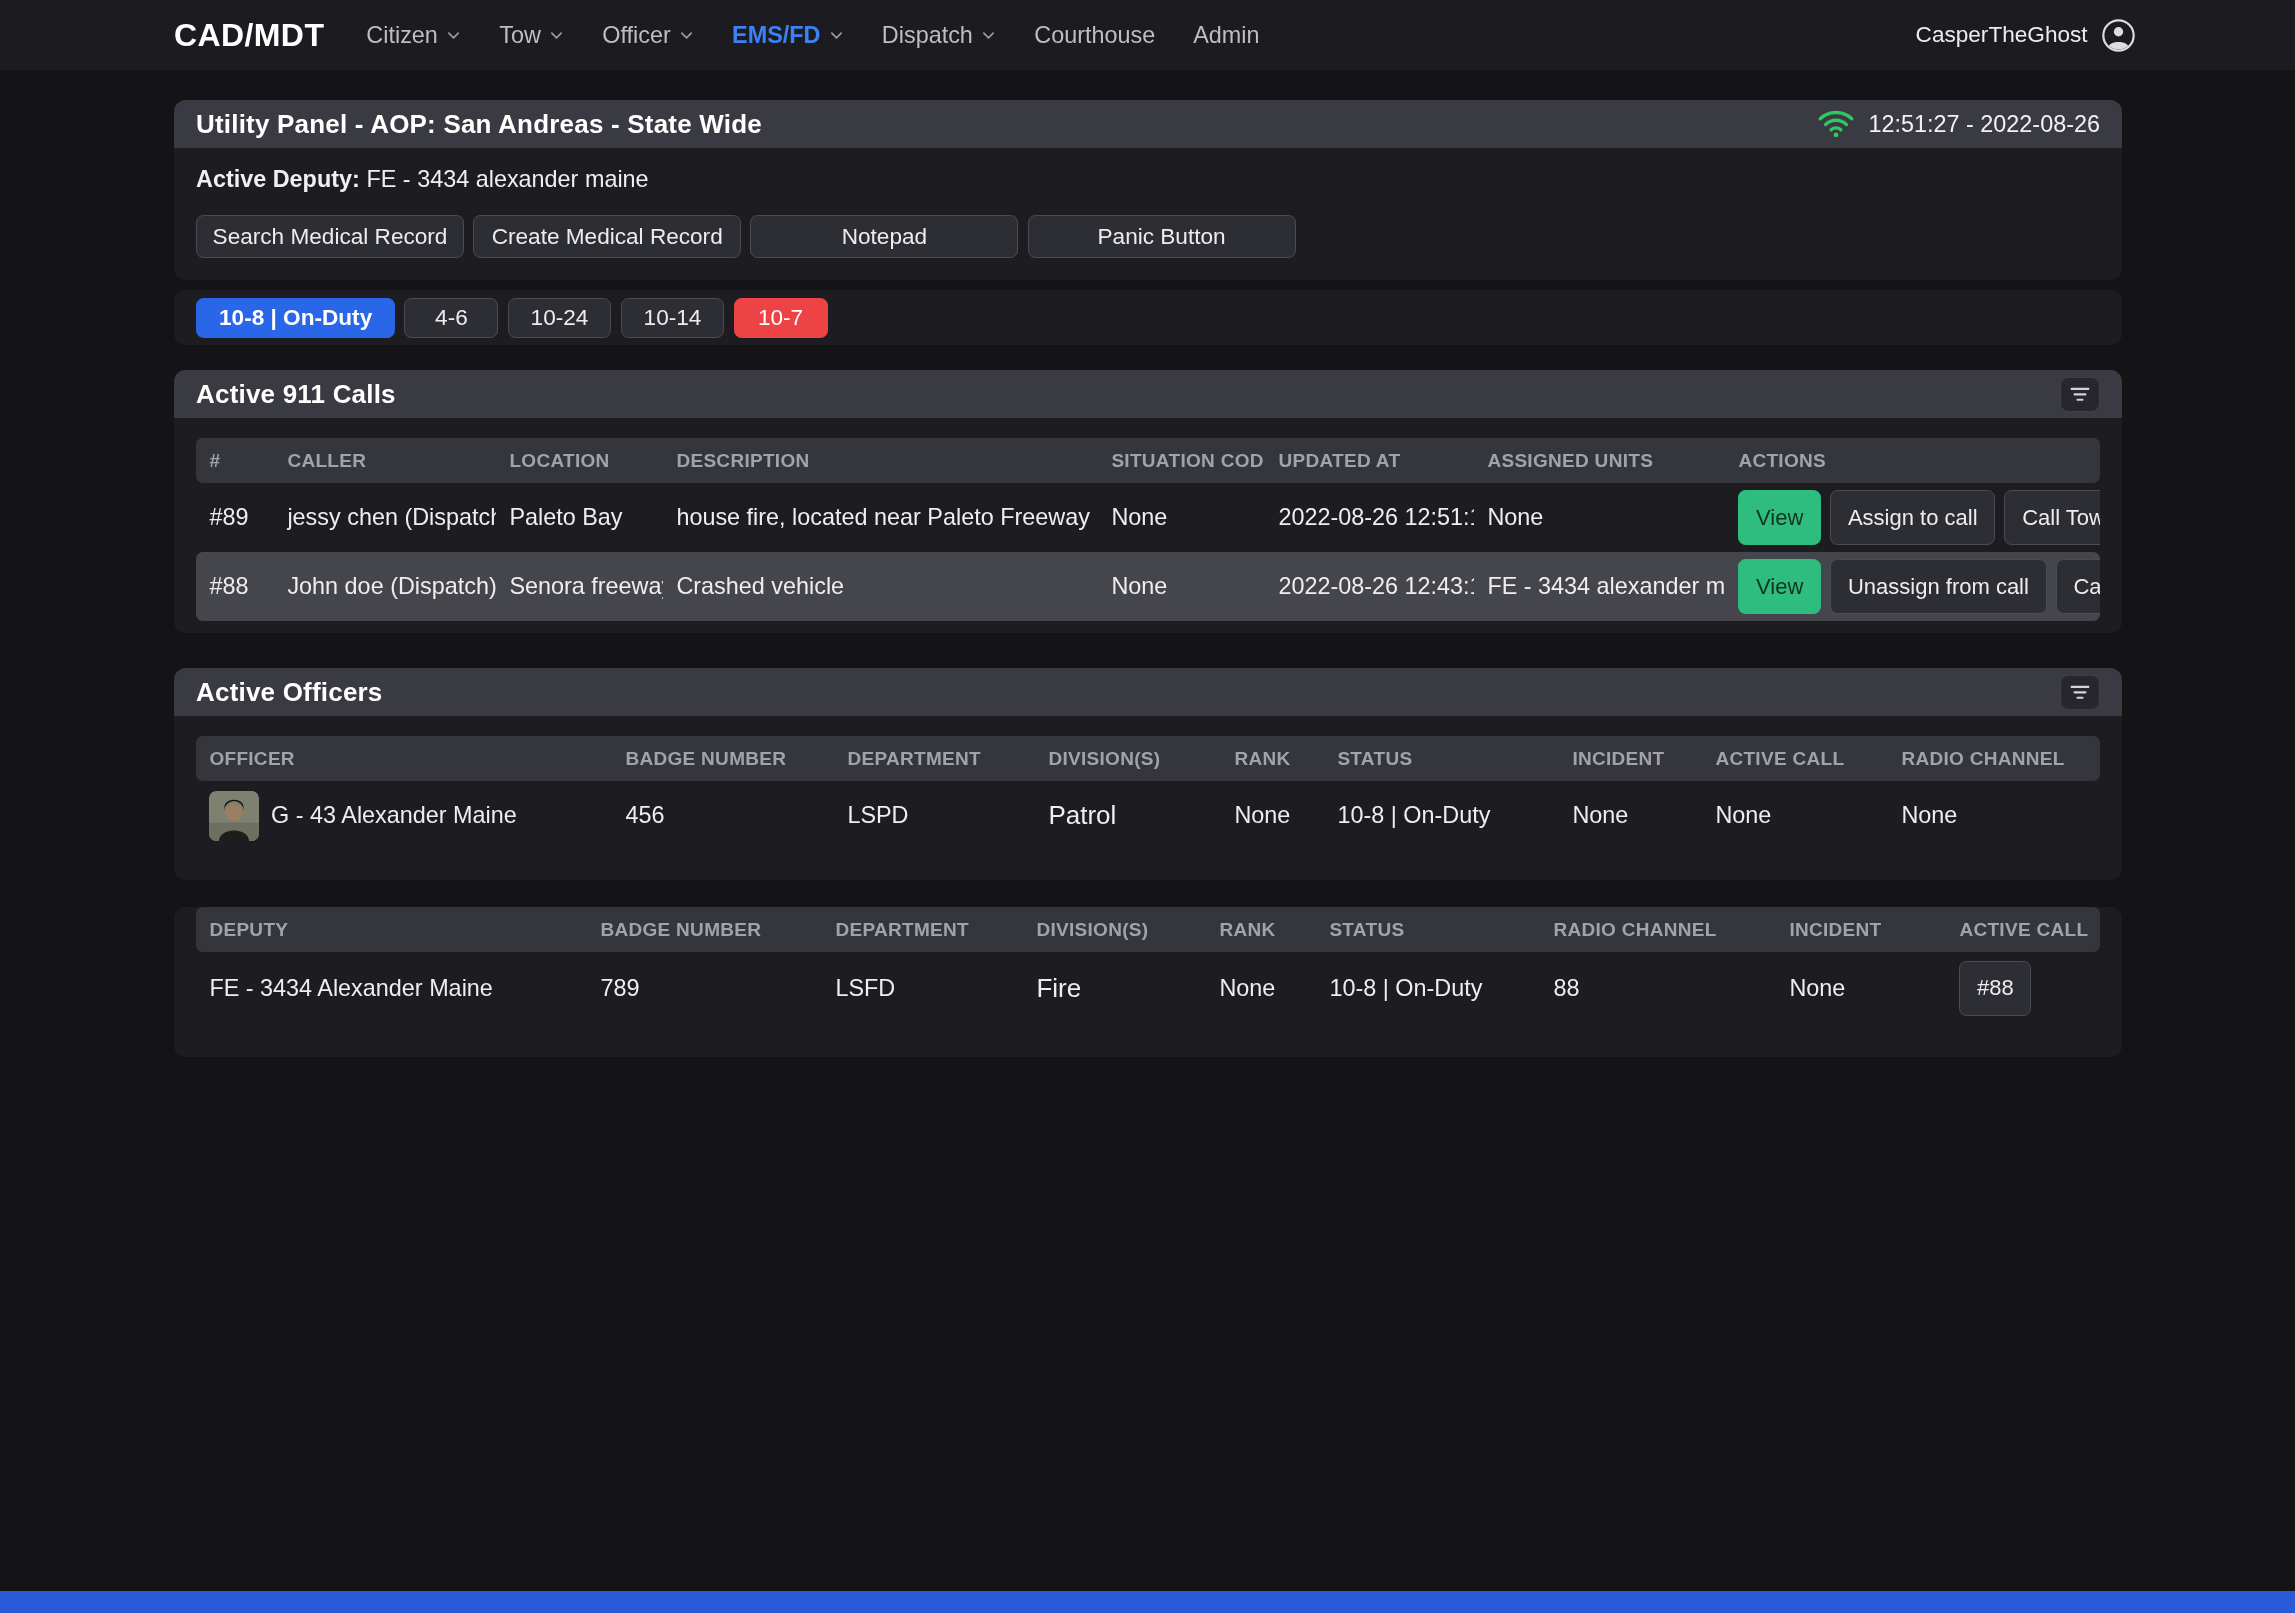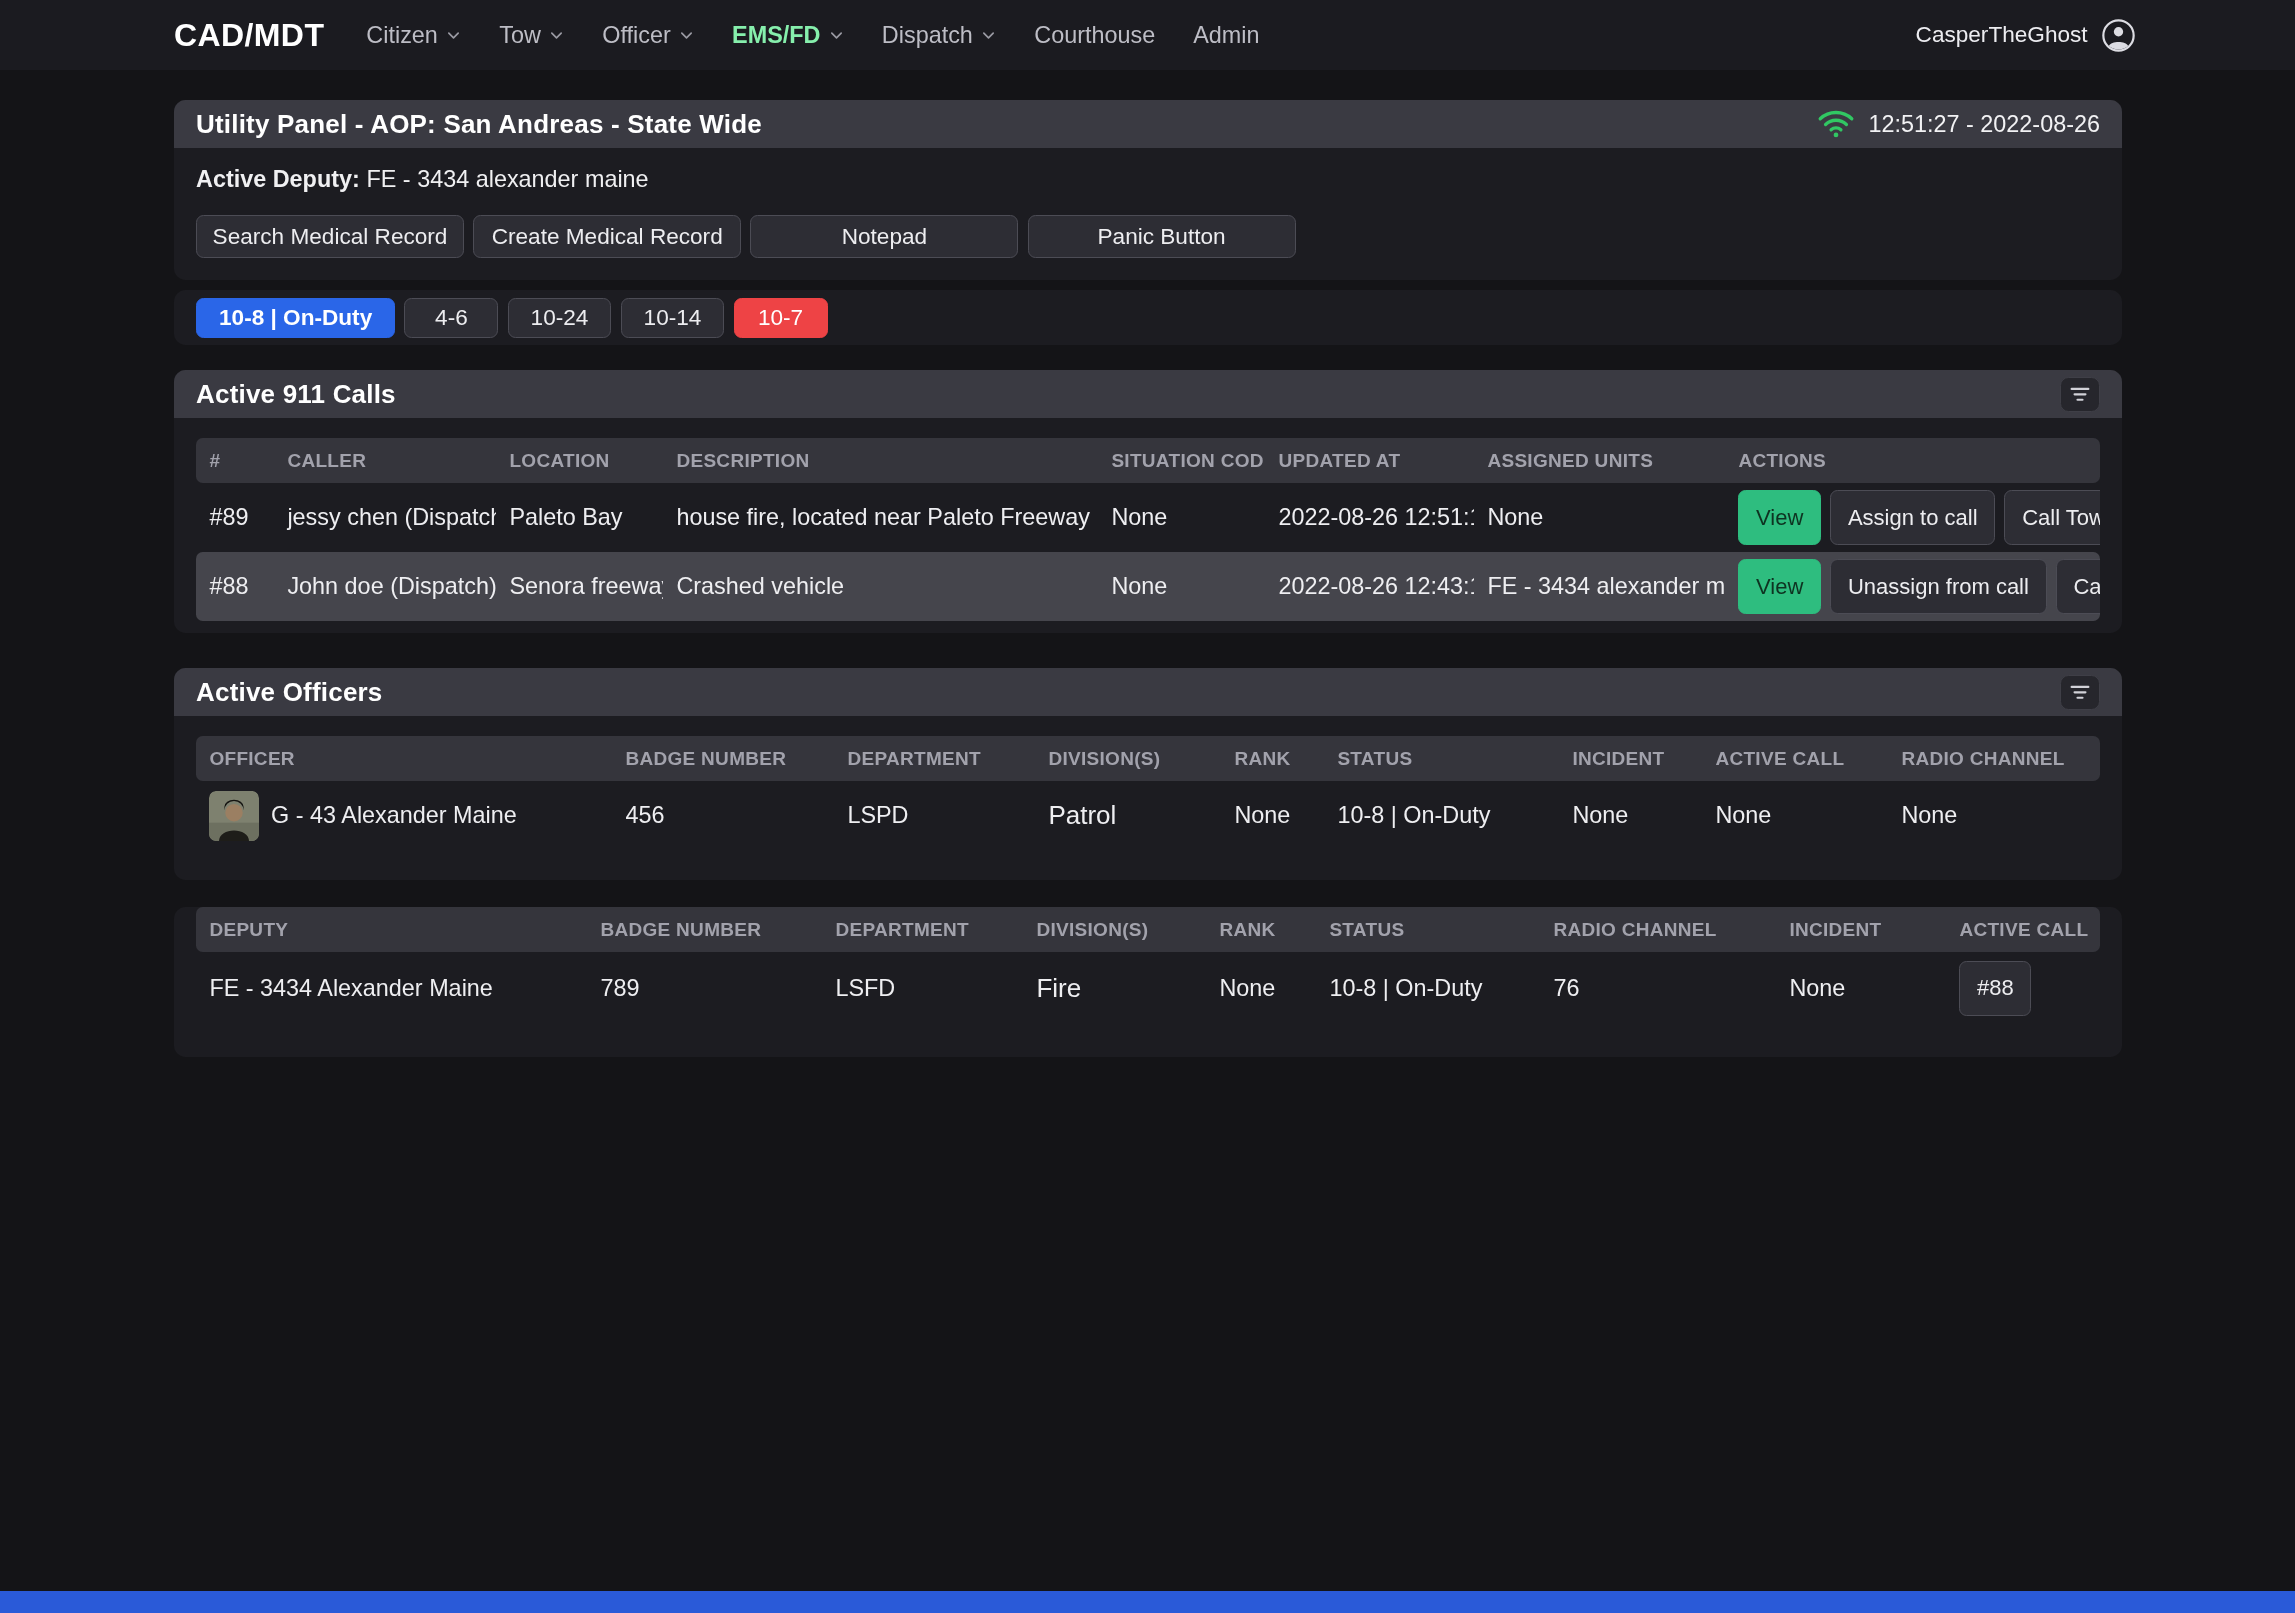--- a/index.html
+++ b/index.html
@@ -16,21 +16,21 @@
   
   .navbar {
     height: 70px; background: #1b1b20;
     display: flex; align-items: center; justify-content: space-between;
     padding: 0 159px 0 174px;
   }
   .nav-left { display: flex; align-items: center; gap: 42px; }
   .brand { font-size: 32px; font-weight: 700; letter-spacing: 0.4px; color: #ffffff; cursor: pointer; }
   .nav-items { display: flex; list-style: none; gap: 38px; }
   .nav-item { display: flex; align-items: center; gap: 8.4px; color: #bdbdc5; font-size: 23.4px; cursor: pointer; white-space: nowrap; }
-  .nav-item.active { color: #86efac; font-weight: 700; }
+  .nav-item.active { color: #3b82f6; font-weight: 700; }
   .chev { width: 15px; height: 15px; color: #9a9aa3; }
   .nav-user { display: flex; align-items: center; gap: 13.4px; font-size: 22.6px; color: #ececf0; cursor: pointer; }
 
   
   main { width: 1948px; margin-left: 174px; padding-top: 30px; }
   .card { background: #1c1c21; border-radius: 11.7px; }
   .card-header {
     background: #3a3a42; border-radius: 11.7px 11.7px 0 0; height: 48px;
     display: flex; align-items: center; justify-content: space-between; padding: 0 22px;
   }
@@ -300,21 +300,21 @@
           <div class="cell">Active Call</div>
         </div>
         <div class="rows">
           <div class="trow deputies-grid">
             <div class="cell">FE - 3434 Alexander Maine</div>
             <div class="cell">789</div>
             <div class="cell">LSFD</div>
             <div class="cell lg">Fire</div>
             <div class="cell">None</div>
             <div class="cell">10-8 | On-Duty</div>
-            <div class="cell">76</div>
+            <div class="cell">88</div>
             <div class="cell">None</div>
             <div class="cell">
               <button class="btn sm">#88</button>
             </div>
           </div>
         </div>
       </div>
   </section>
 
 </main>

